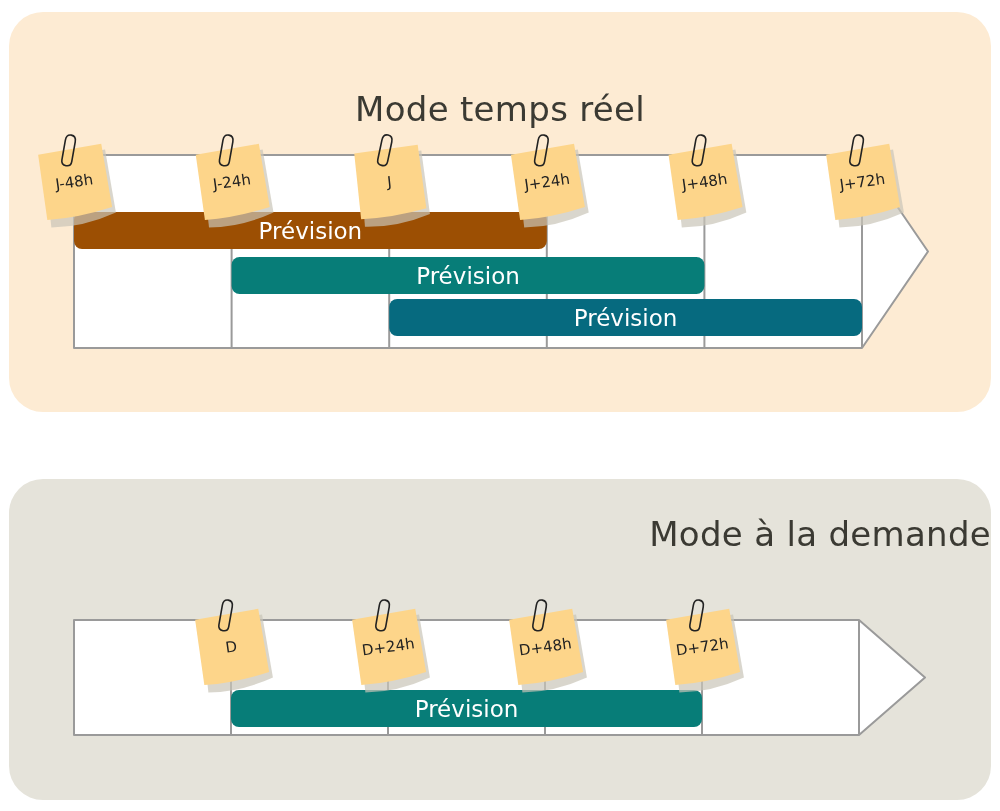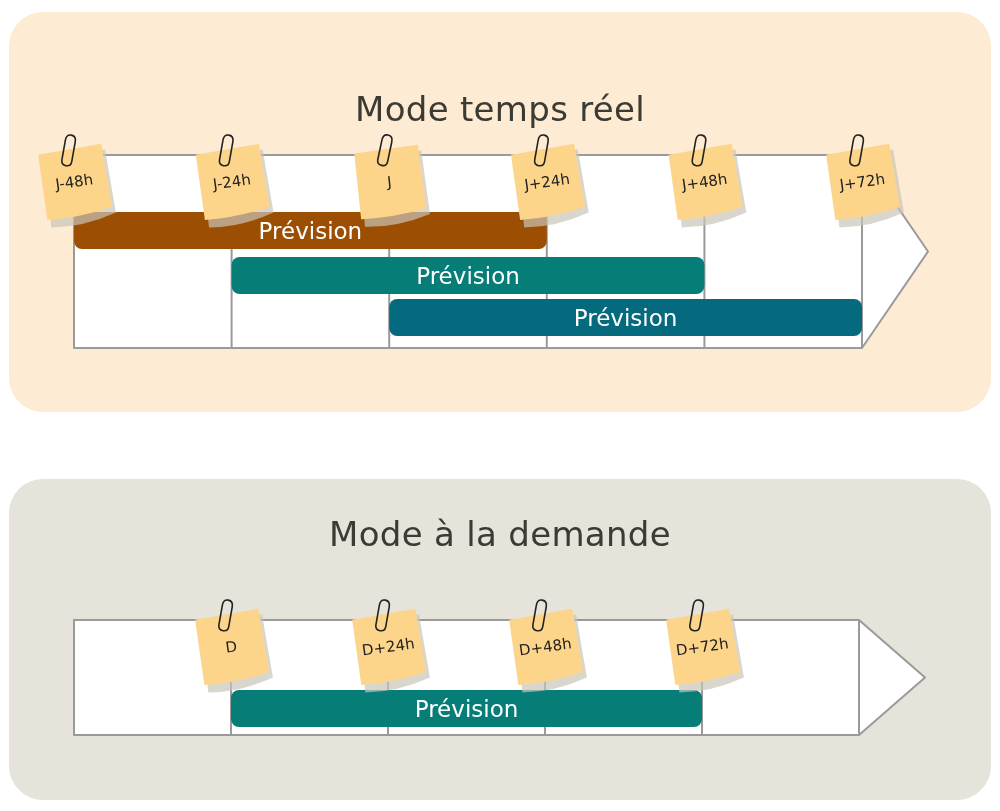--- a/index.html
+++ b/index.html
@@ -81,21 +81,21 @@
       <path d="M-30 -28 L32 -30 L34 34 Q0 44 -32 40 Z" fill="#c9c4b8" opacity="0.7" transform="translate(3,4)"></path>
       <path d="M-32 -30 L32 -32 L34 32 Q0 38 -32 36 Z" fill="#fdd58a"></path>
       <g transform="translate(-2,-34) rotate(18)">
         <path d="M-3 12 L-3 -6 Q-3 -12 2 -12 Q7 -12 7 -6 L7 14 Q7 19 2 19 Q-3 19 -3 14 L-3 4" fill="none" stroke="#222" stroke-width="1.6" stroke-linecap="round"></path>
       </g>
       <text x="0" y="7" text-anchor="middle" class="note-text">J+72h</text>
     </g>
   </svg>
 
 <div class="panel" style="top:479px;height:321px;background:#e5e3da;">
-  <div class="panel-title" style="top:35px;">Mode à la demande</div>
+  <div class="panel-title" style="top:35px;text-align:right;">Mode à la demande</div>
 </div>
 <svg class="timeline" id="svg-ondemand" width="1000" height="811">
     <path d="M74 620 L859 620 L925 677.5 L859 735 L74 735 Z" fill="#ffffff" stroke="#9a9a9a" stroke-width="2" stroke-linejoin="round"></path>
     <line x1="231" y1="620" x2="231" y2="735" stroke="#9a9a9a" stroke-width="2"></line>
     <line x1="388" y1="620" x2="388" y2="735" stroke="#9a9a9a" stroke-width="2"></line>
     <line x1="545" y1="620" x2="545" y2="735" stroke="#9a9a9a" stroke-width="2"></line>
     <line x1="702" y1="620" x2="702" y2="735" stroke="#9a9a9a" stroke-width="2"></line>
     <line x1="859" y1="620" x2="859" y2="735" stroke="#9a9a9a" stroke-width="2"></line>
     <g>
       <rect x="231" y="690" width="471" height="37" rx="8" ry="8" fill="#077d78"></rect>

